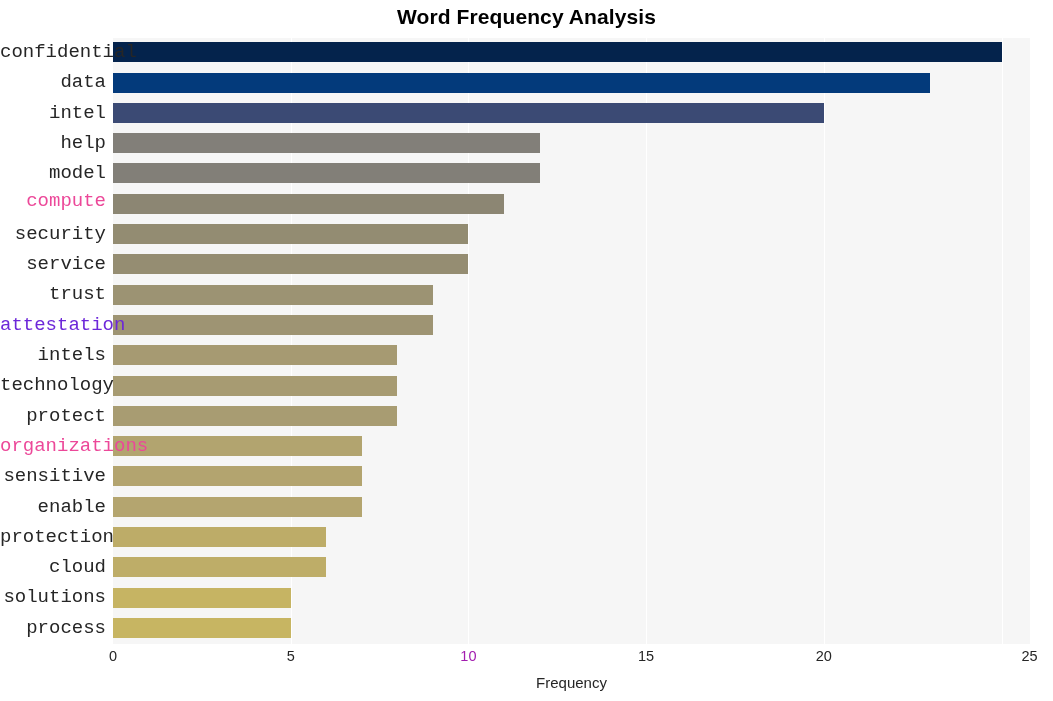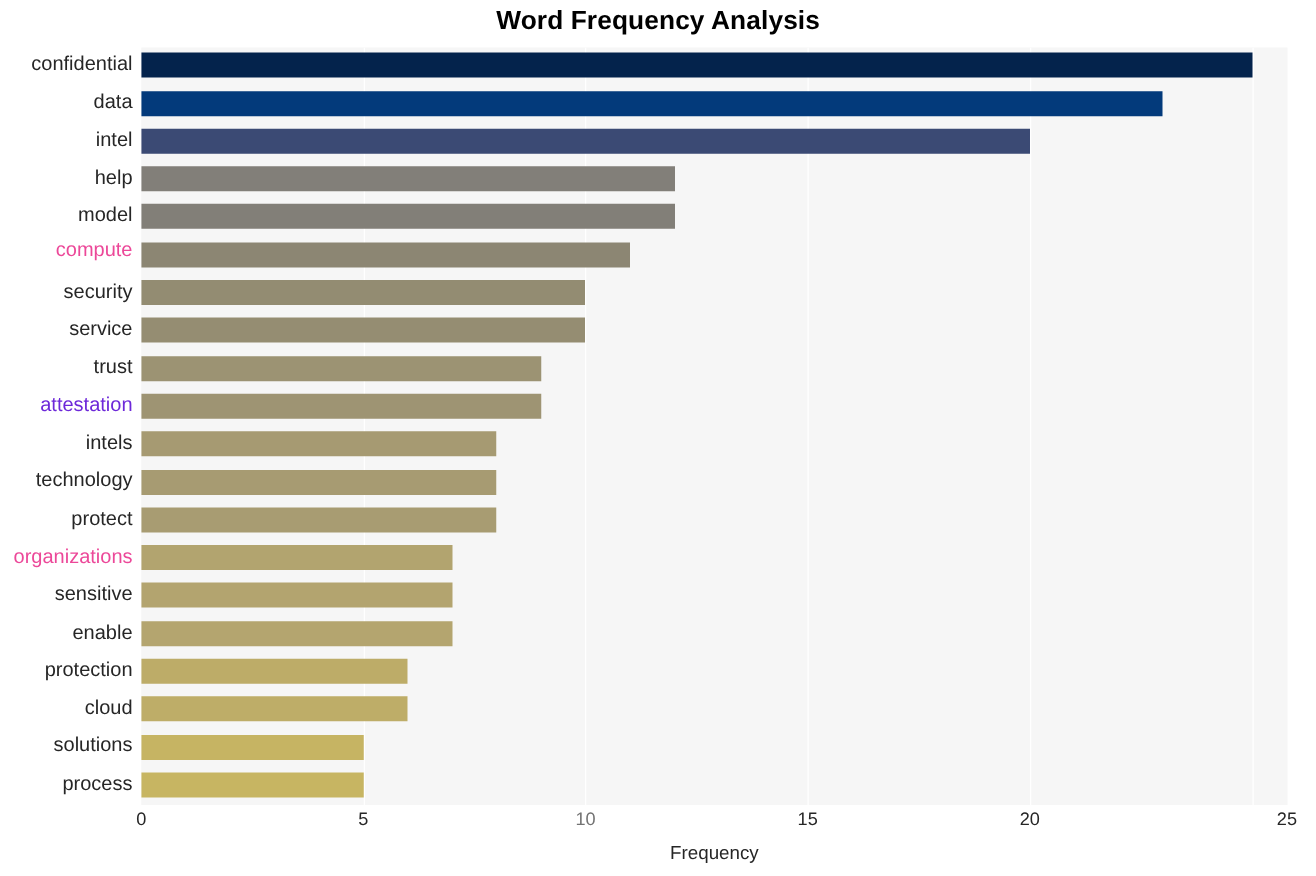--- a/index.html
+++ b/index.html
@@ -73,23 +73,24 @@
     width: 106px;
     height: 606px;
   }
   .y-tick-label {
     position: absolute;
     right: 0;
     width: 106px;
     height: 28.7px;
     line-height: 28.7px;
     text-align: right;
-    font-size: 16px;
+    font-size: 19px;
     color: #262626;
     white-space: nowrap;
+    font-family: Liberation Mono, monospace;
   }
 
   
   #x-axis-labels {
     position: absolute;
     left: 0;
     top: 648px;
     width: 1053px;
     height: 22px;
   }
@@ -210,21 +211,21 @@
       <div class="y-tick-label" style="top: 454.5px; color: rgb(38, 38, 38);">enable</div>
       <div class="y-tick-label" style="top: 484.8px; color: rgb(38, 38, 38);">protection</div>
       <div class="y-tick-label" style="top: 515.1px; color: rgb(38, 38, 38);">cloud</div>
       <div class="y-tick-label" style="top: 545.4px; color: rgb(38, 38, 38);">solutions</div>
       <div class="y-tick-label" style="top: 575.7px; color: rgb(38, 38, 38);">process</div>
     </div>
 
   <div id="x-axis-labels">
       <div class="x-tick-label" style="left: 113px; color: rgb(38, 38, 38);">0</div>
       <div class="x-tick-label" style="left: 290.713px; color: rgb(38, 38, 38);">5</div>
-      <div class="x-tick-label" style="left: 468.426px; color: #737373;">10</div>
+      <div class="x-tick-label" style="left: 468.426px; color: #a21caf;">10</div>
       <div class="x-tick-label" style="left: 646.14px; color: rgb(38, 38, 38);">15</div>
       <div class="x-tick-label" style="left: 823.853px; color: rgb(38, 38, 38);">20</div>
       <div class="x-tick-label" style="left: 1001.57px; color: rgb(38, 38, 38); margin-left: 28px;">25</div>
     </div>
 
   <div id="x-axis-title">Frequency</div>
 
 </div>
 
 </body></html>

